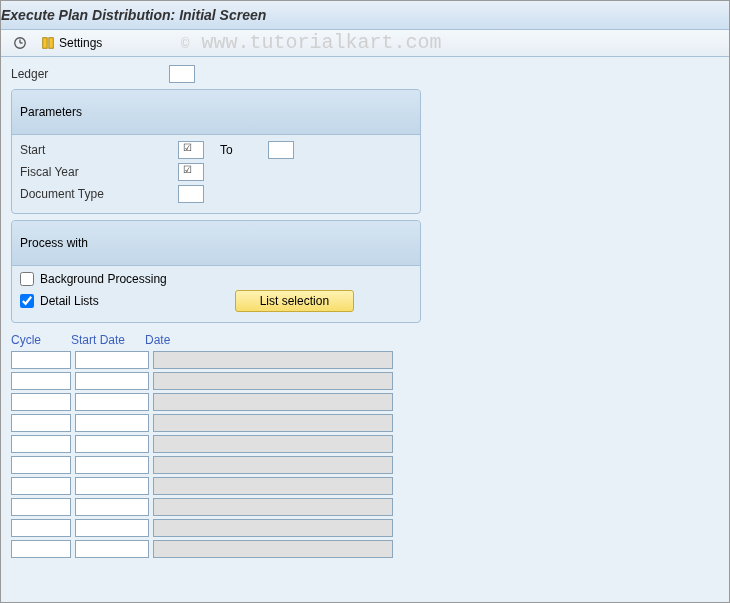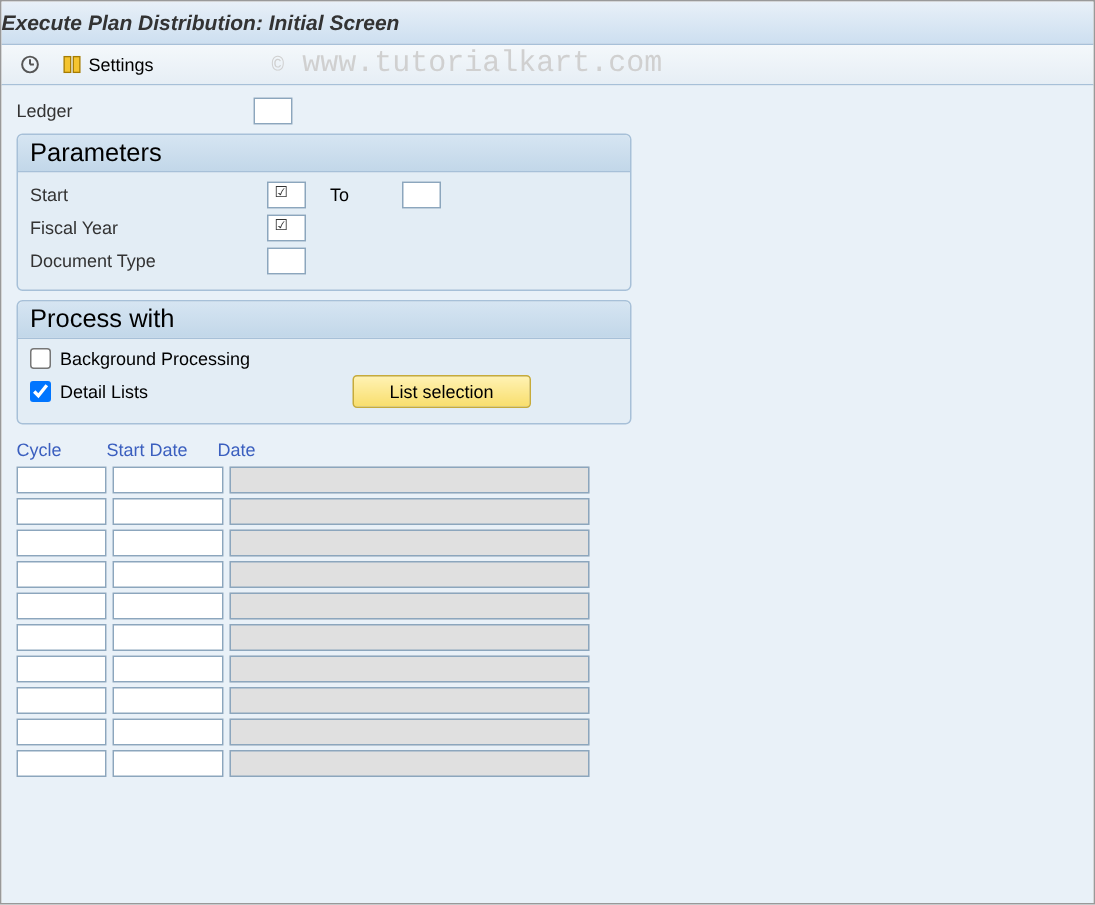--- a/index.html
+++ b/index.html
@@ -81,22 +81,22 @@
     }
     .group {
       border: 1px solid #a7c0d8;
       border-radius: 4px;
       margin: 6px 0;
       background: #e3edf5;
       width: 410px;
     }
     .group-header {
       background: linear-gradient(to bottom, #d6e5f2 0%, #c2d7e9 100%);
-      padding: 2px 8px;
-      font-size: 17px;
+      padding: 15px 8px;
+      font-size: 12px;
       border-bottom: 1px solid #a7c0d8;
       border-radius: 4px 4px 0 0;
     }
     .group-body {
       padding: 6px 8px;
     }
     .checkbox-row {
       display: flex;
       align-items: center;
       gap: 6px;

